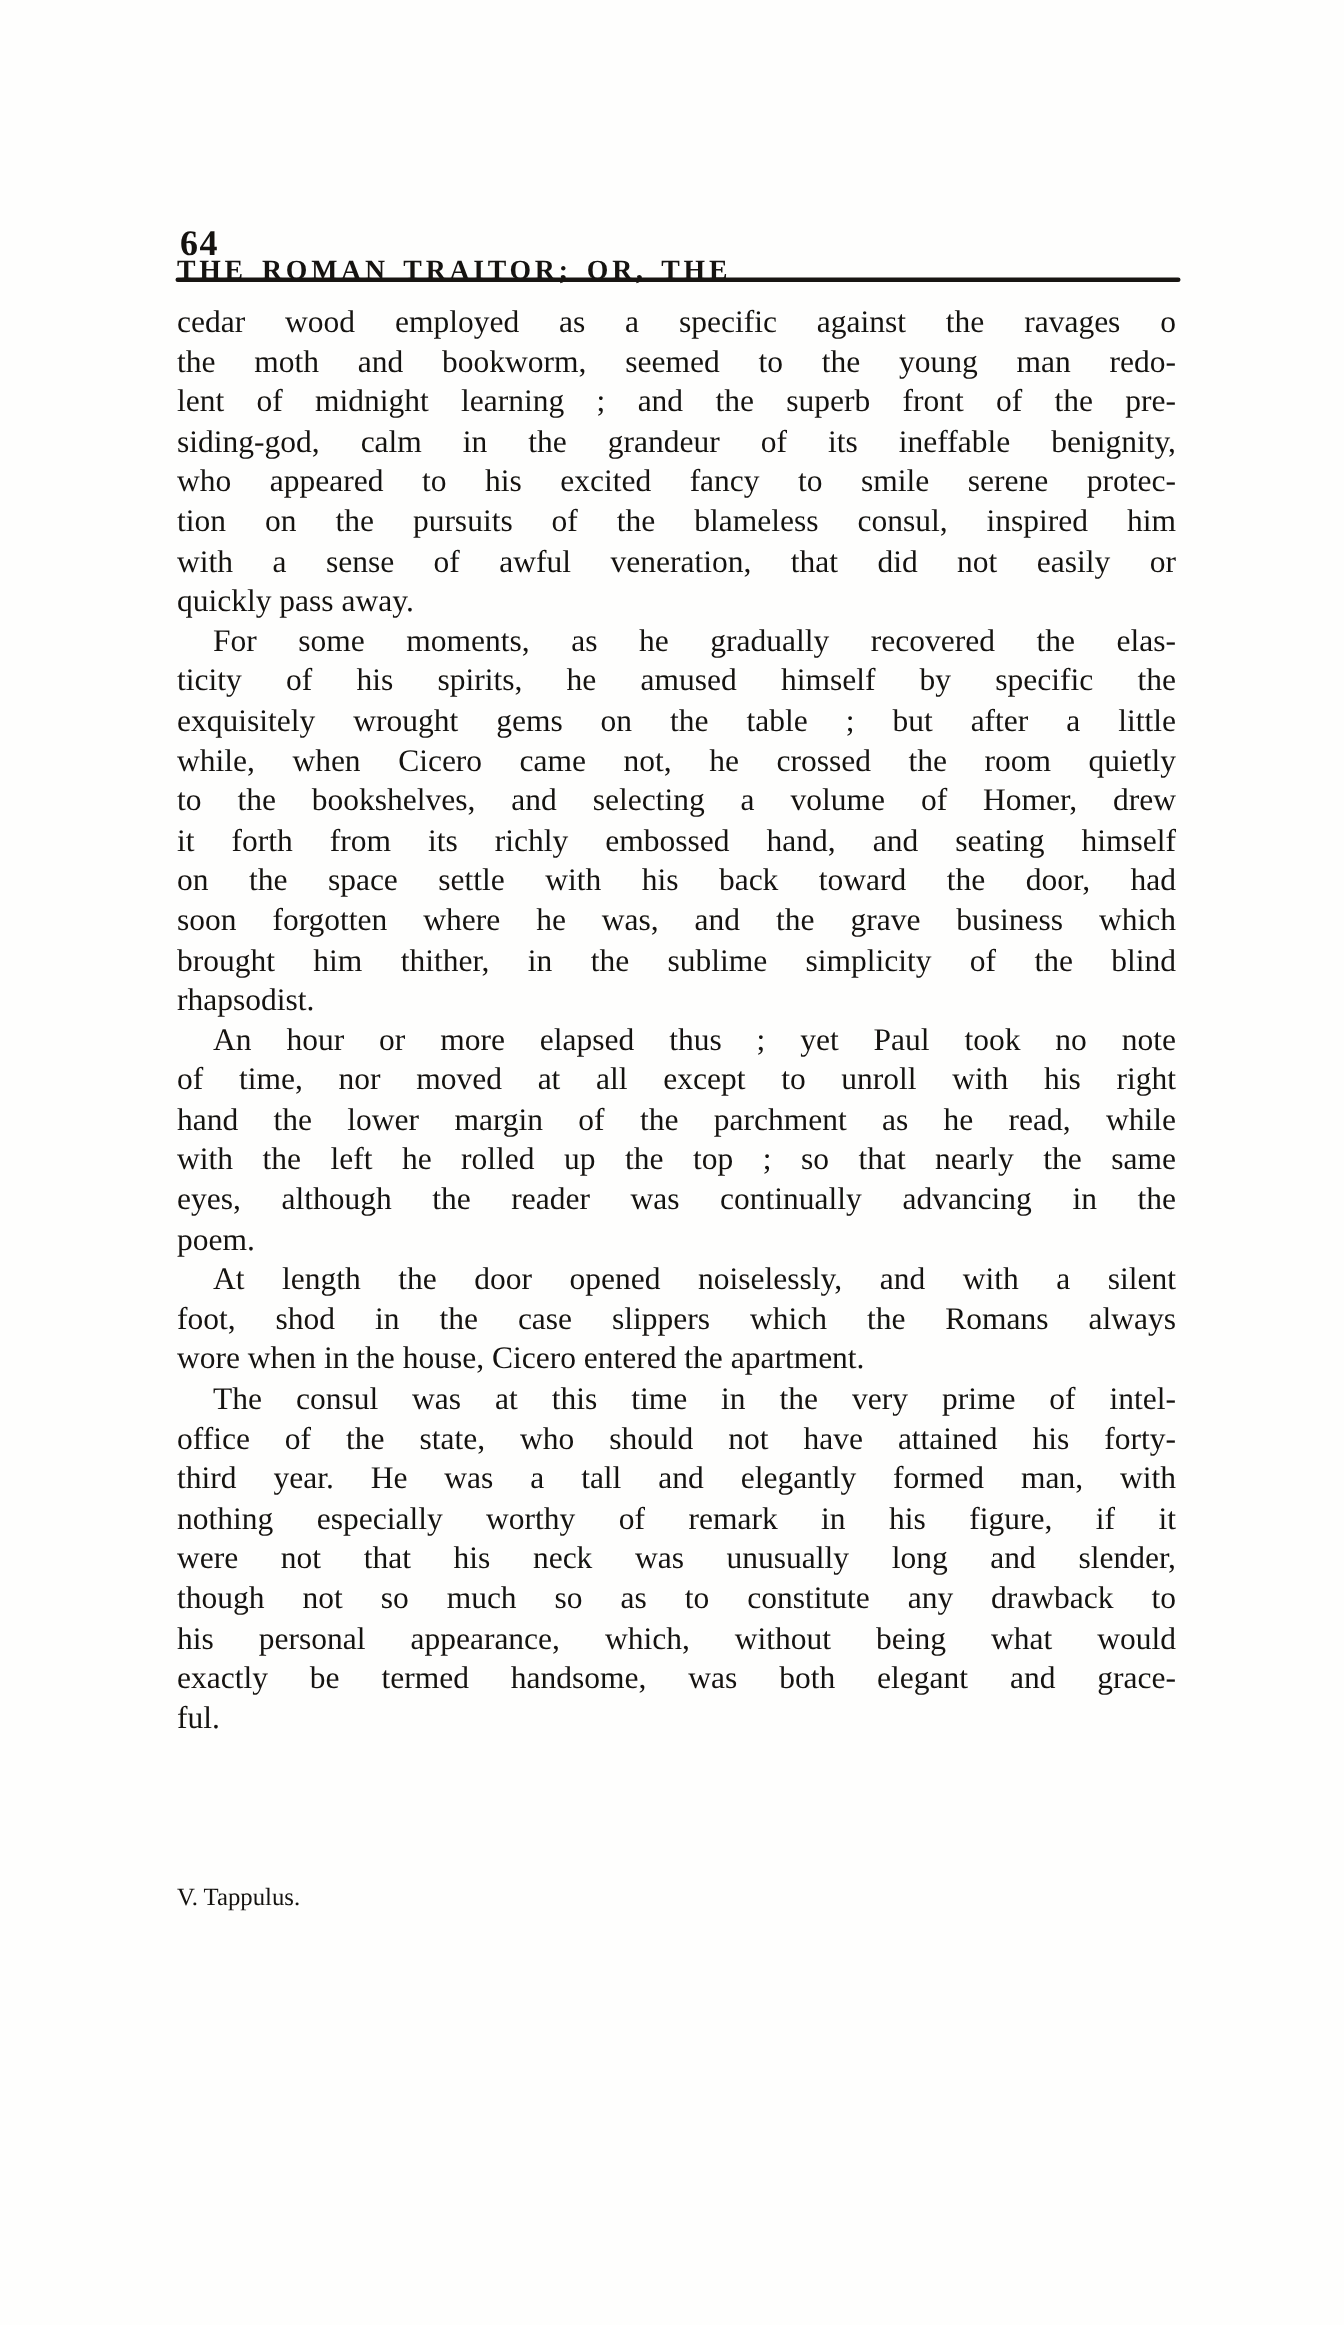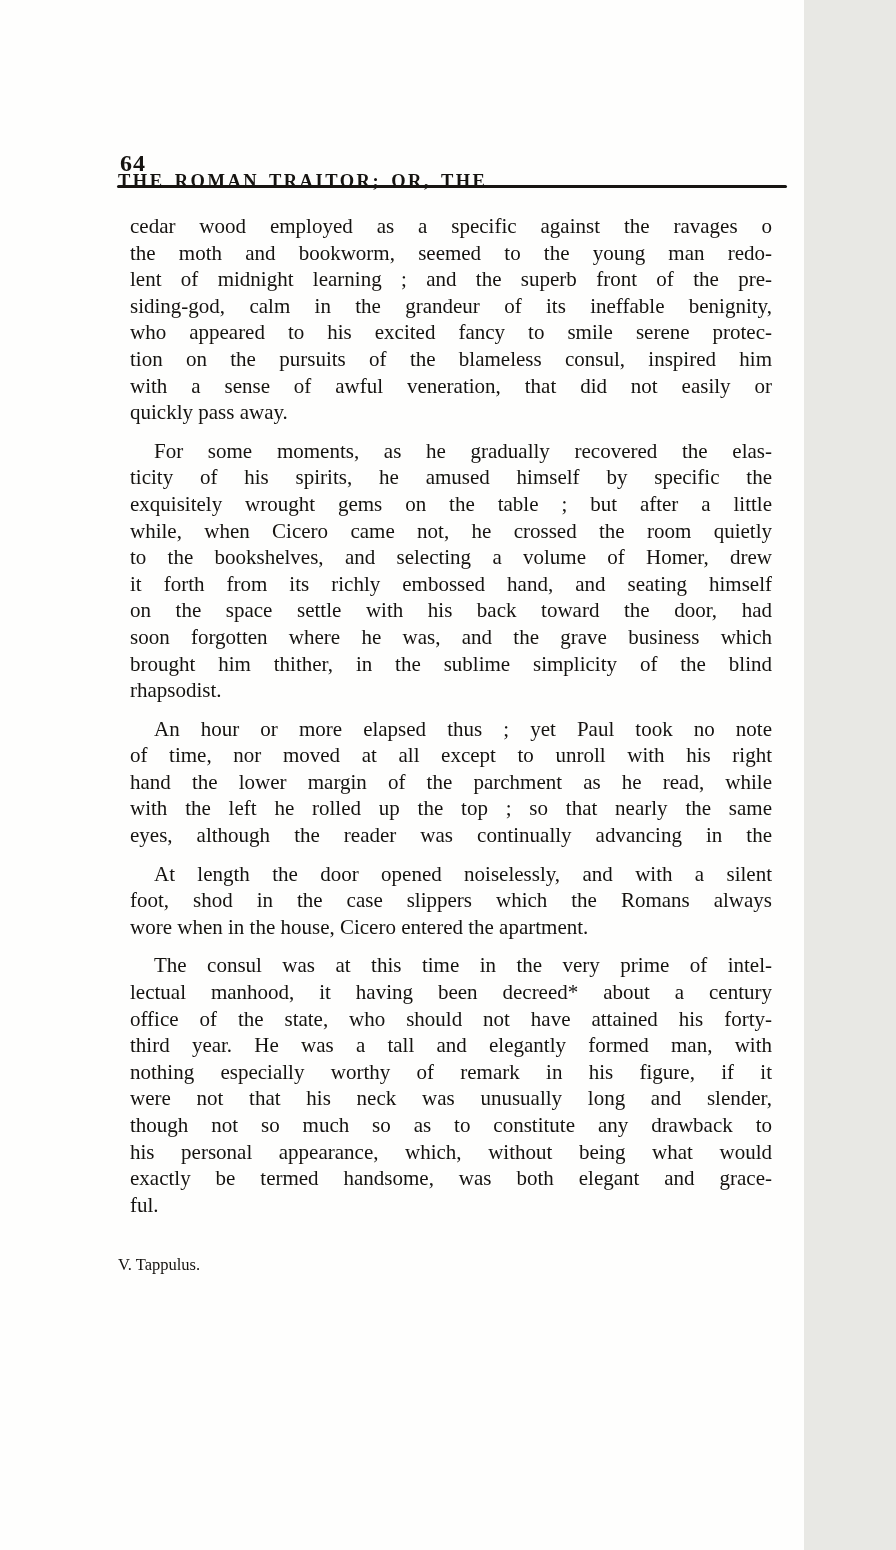--- a/index.html
+++ b/index.html
@@ -2,21 +2,21 @@
 <html><head>
 <meta charset="utf-8">
 <style>
   html, body {
     margin: 0;
     padding: 0;
     background: #e8e8e4;
   }
   .page {
     position: relative;
-    width: 804px;
+    width: 896px;
     height: 1550px;
     background: #fefefd;
     color: #151310;
     font-family: "Liberation Serif", "DejaVu Serif", serif;
     overflow: hidden;
   }
   
   .running-header {
     position: absolute;
     top: 150px;
@@ -55,21 +55,21 @@
   }
   
   .body-text {
     position: absolute;
     top: 201px;
     left: 118px;
     width: 666px;
     font-size: 21px;
     line-height: 26.6px;
   }
-  .para { margin: 12px; }
+  .para { margin: 0; }
   .tline {
     text-align: justify;
     text-align-last: justify;
     white-space: normal;
   }
   .tline.last {
     text-align-last: left;
   }
   .para.indent .tline:first-child {
     text-indent: 24px;
@@ -126,29 +126,29 @@
         <div class="tline">soon forgotten where he was, and the grave business which</div>
         <div class="tline">brought him thither, in the sublime simplicity of the blind</div>
         <div class="tline last">rhapsodist.</div>
       </div>
       <div class="para indent">
         <div class="tline">An hour or more elapsed thus ; yet Paul took no note</div>
         <div class="tline">of time, nor moved at all except to unroll with his right</div>
         <div class="tline">hand the lower margin of the parchment as he read, while</div>
         <div class="tline">with the left he rolled up the top ; so that nearly the same</div>
         <div class="tline">eyes, although the reader was continually advancing in the</div>
+        <div class="tline last">poem.</div>
       </div>
       <div class="para indent">
         <div class="tline">At length the door opened noiselessly, and with a silent</div>
         <div class="tline">foot, shod in the case slippers which the Romans always</div>
         <div class="tline last">wore when in the house, Cicero entered the apartment.</div>
       </div>
       <div class="para indent">
         <div class="tline">The consul was at this time in the very prime of intel-</div>
-        <div class="tline">lectual manhood, it having been decreed* about a century</div>
         <div class="tline">office of the state, who should not have attained his forty-</div>
         <div class="tline">third year.  He was a tall and elegantly formed man, with</div>
         <div class="tline">nothing especially worthy of remark in his figure, if it</div>
         <div class="tline">were not that his neck was unusually long and slender,</div>
         <div class="tline">though not so much so as to constitute any drawback to</div>
         <div class="tline">his personal appearance, which, without being what would</div>
         <div class="tline">exactly be termed handsome, was both elegant and grace-</div>
         <div class="tline last">ful.</div>
       </div>
     </main>

